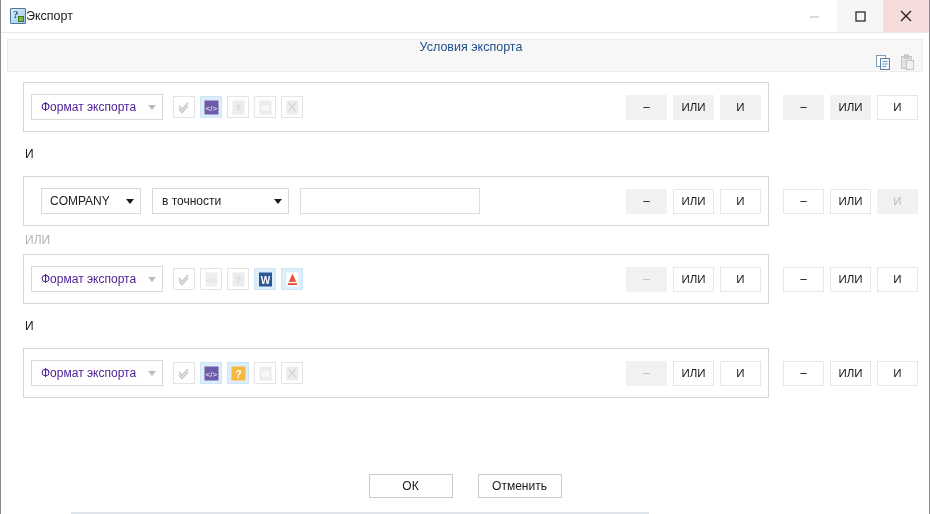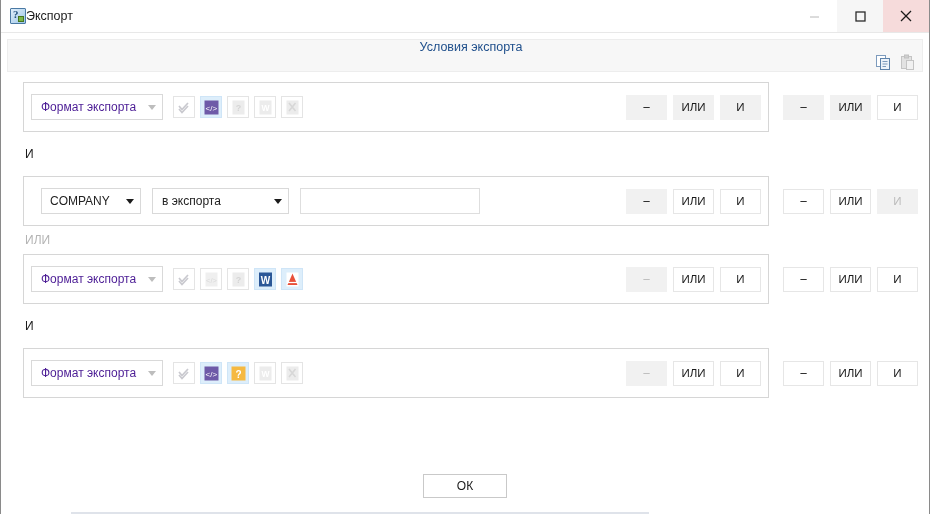--- a/index.html
+++ b/index.html
@@ -387,21 +387,21 @@
     <div class="group-label on">И</div>
     <div class="spacer-lg"></div>
 
     <div class="row">
       <div class="rowbox">
         <div class="sel sel-w2" style="margin-left:10px;">
           <span class="lbl">COMPANY</span>
           <span class="car"></span>
         </div>
         <div class="sel sel-w3" style="margin-left:11px;">
-          <span class="lbl">в экспорта</span>
+          <span class="lbl">в точности</span>
           <span class="car"></span>
         </div>
         <input class="txt" type="text" value="" style="">
         <div class="gap"></div>
         <div class="inner-ops">
           <div class="opbtn fill minus">−</div>
           <div class="opbtn out">ИЛИ</div>
           <div class="opbtn out">И</div>
         </div>
       </div>
@@ -522,19 +522,20 @@
         <div class="opbtn out minus">−</div>
         <div class="opbtn out">ИЛИ</div>
         <div class="opbtn out">И</div>
       </div>
     </div>
 
   </div>
 
   <div id="footer">
     <div class="dlgbtn">ОК</div>
+    <div class="dlgbtn">Отменить</div>
   </div>
 
   <div id="bleed">
     <div class="bar"></div>
   </div>
 
 </div>
 
 </body></html>

